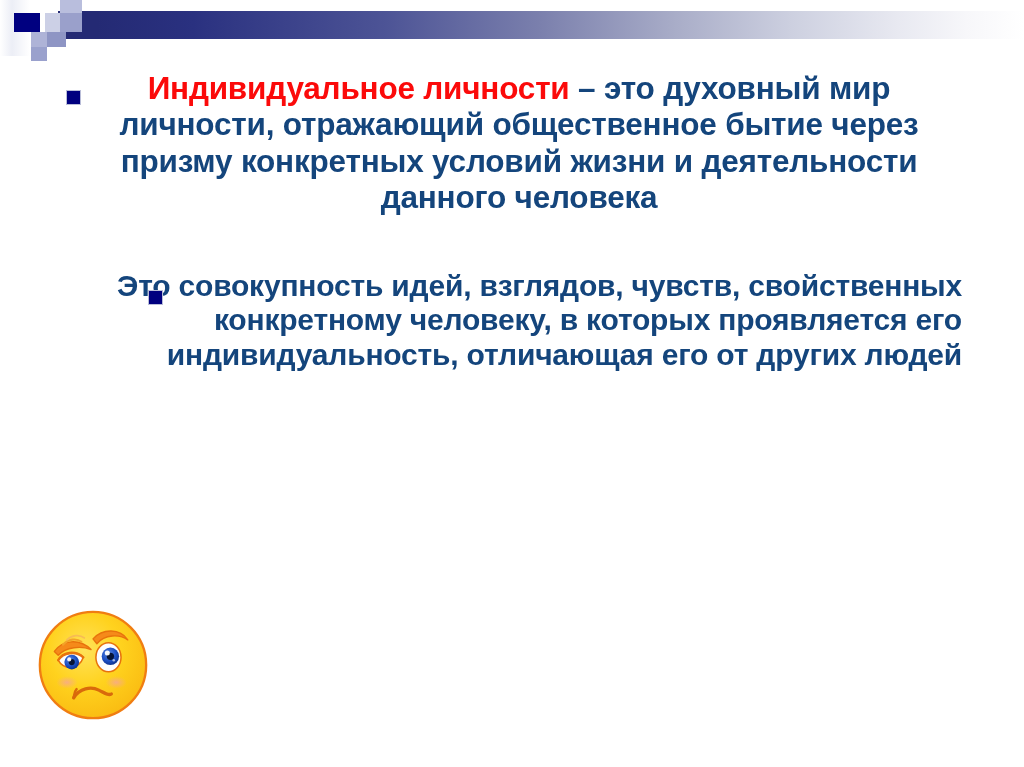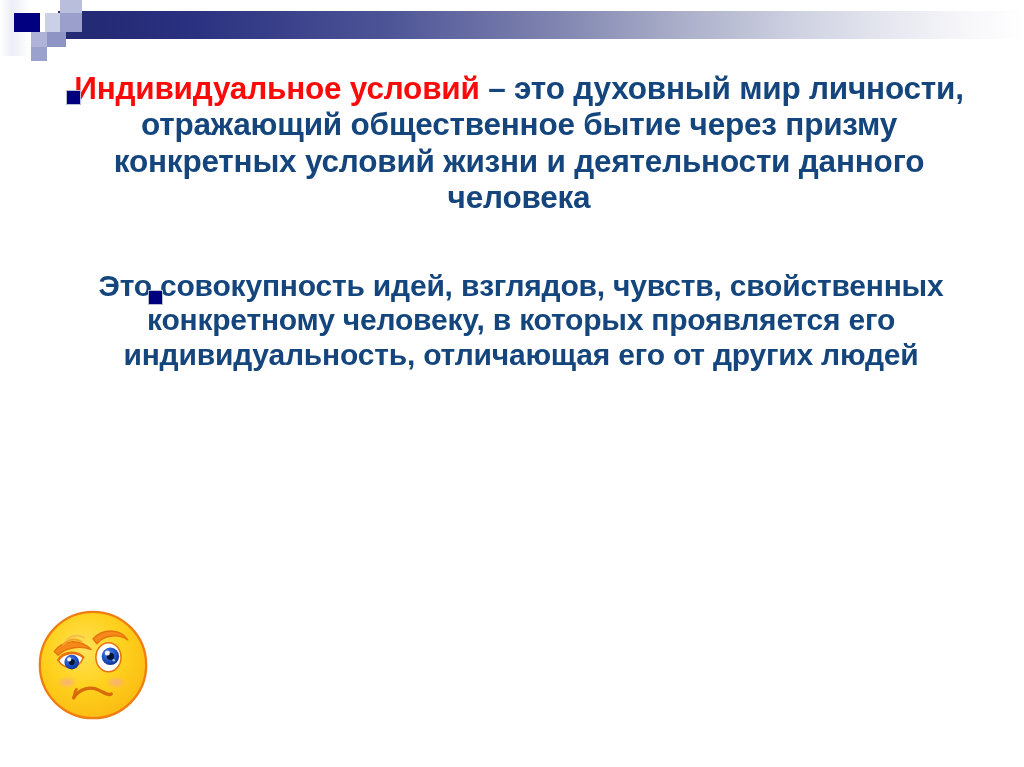--- a/index.html
+++ b/index.html
@@ -93,20 +93,21 @@
     color: #fb0a0a;
   }
 
   
   #para-2-wrap {
     margin-top: 53px;
   }
   #para-2 {
     font-size: 30px;
     padding: 0 62px 0 80px;
+    text-align: right;
   }
   #bullet-2 {
     left: 148px;
     top: 21px;
   }
 
   
   #emoji {
     position: absolute;
     left: 35px;
@@ -132,21 +133,21 @@
   <div class="sq" style="left:60px; top:13px; width:22px; height:19px; background:#9aa0cb;"></div>
   <div class="sq" style="left:31px; top:32px; width:16px; height:15px; background:#aeb3d7;"></div>
   <div class="sq" style="left:47px; top:32px; width:19px; height:15px; background:#8e95c4;"></div>
   <div class="sq" style="left:31px; top:47px; width:16px; height:14px; background:#9aa1cd;"></div>
 </div>
 
 <div id="content">
 
   <div class="bullet-block">
     <span id="bullet-1" class="bullet-marker"></span>
-    <div id="para-1" class="para"><span class="hl-red">Индивидуальное условий</span><span> – это духовный мир личности, отражающий общественное бытие через призму конкретных условий жизни и деятельности данного человека</span></div>
+    <div id="para-1" class="para"><span class="hl-red">Индивидуальное личности</span><span> – это духовный мир личности, отражающий общественное бытие через призму конкретных условий жизни и деятельности данного человека</span></div>
   </div>
 
   <div id="para-2-wrap" class="bullet-block">
     <span id="bullet-2" class="bullet-marker"></span>
     <div id="para-2" class="para">Это совокупность идей, взглядов, чувств, свойственных конкретному человеку, в которых проявляется его индивидуальность, отличающая его от других людей</div>
   </div>
 
 </div>
 
 <div id="emoji">

